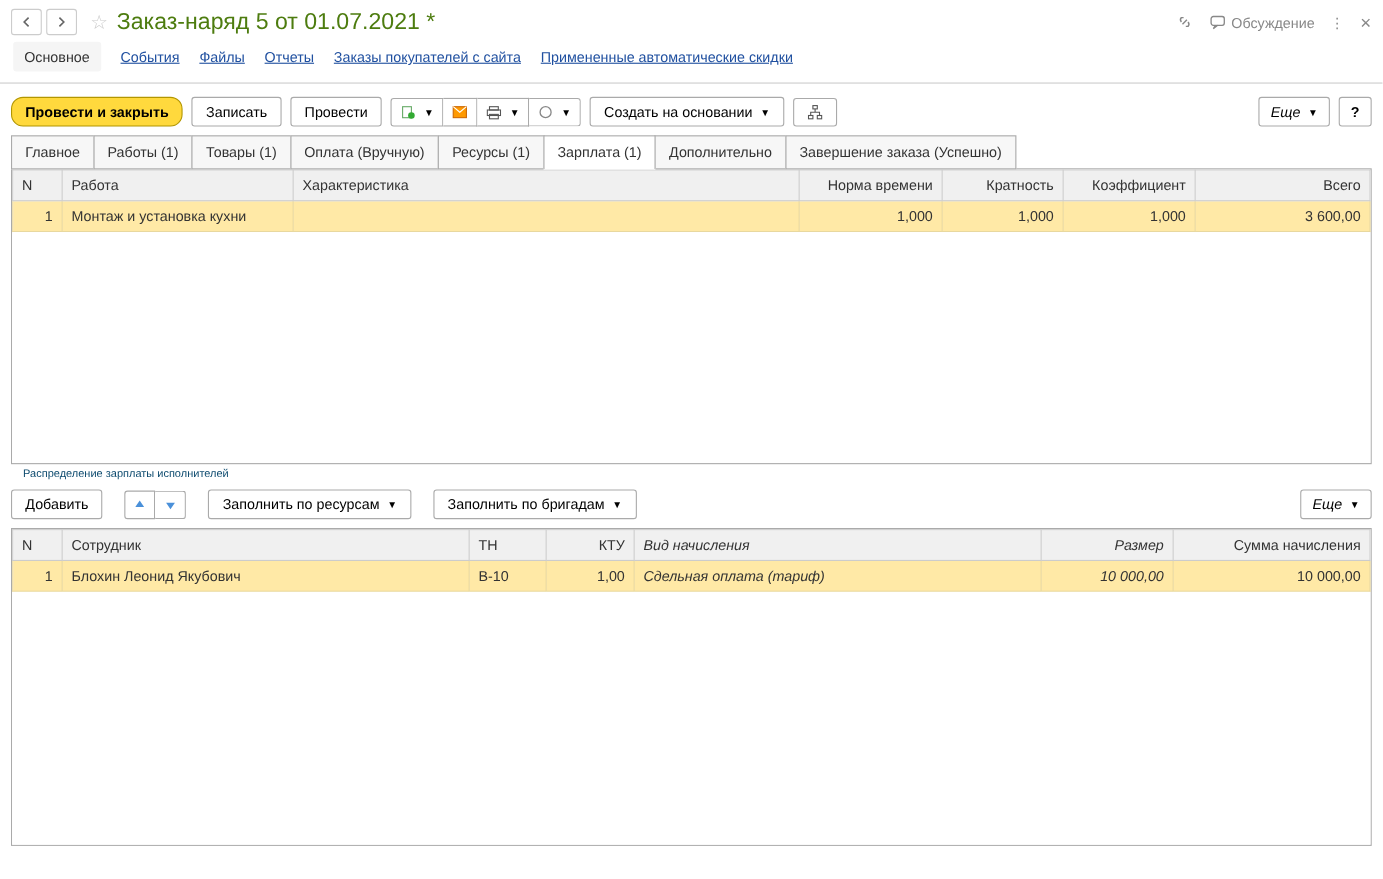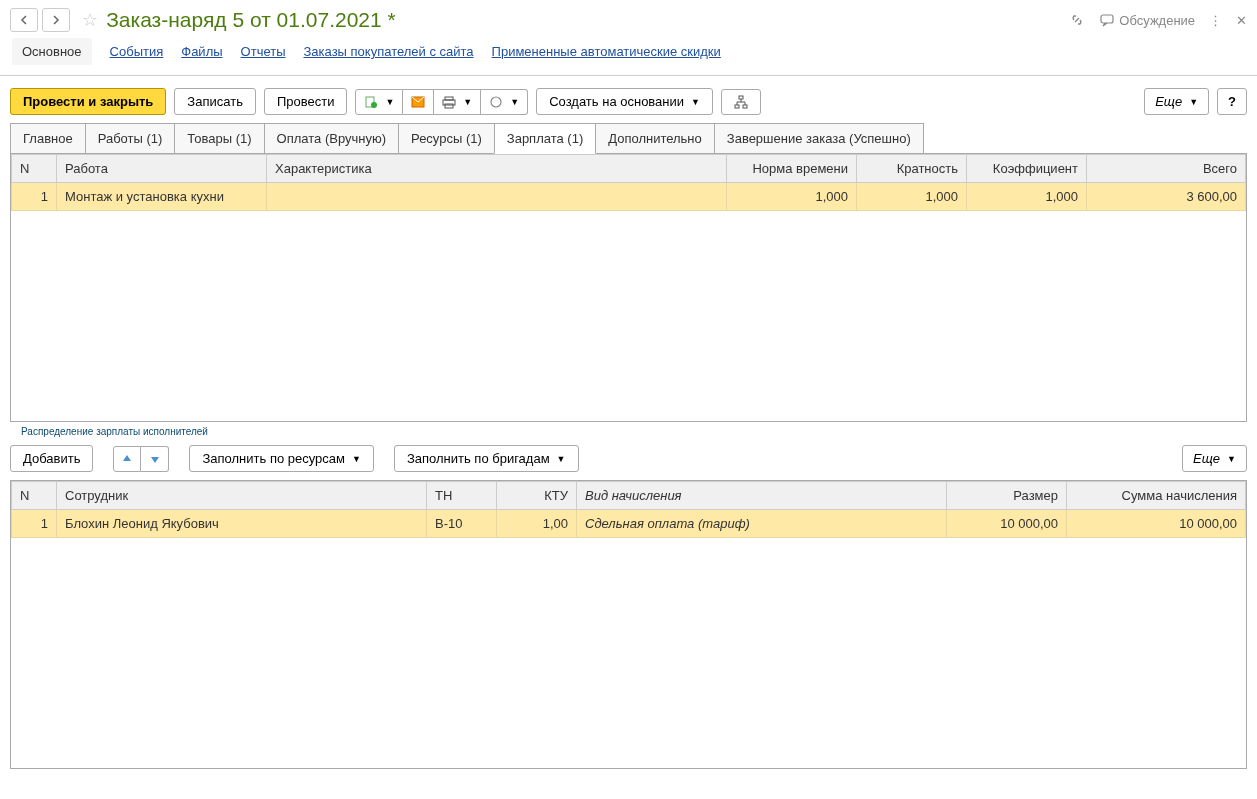--- a/index.html
+++ b/index.html
@@ -13,21 +13,21 @@
 .header-icon { cursor: pointer; display: flex; align-items: center; gap: 4px; }
 
 .nav-tabs { display: flex; gap: 18px; padding: 4px 12px 10px; border-bottom: 0; }
 .nav-tab { color: #2050a0; text-decoration: underline; cursor: pointer; font-size: 13px; }
 .nav-tab.active { color: #333; text-decoration: none; background: #f5f5f5; padding: 6px 10px; border-radius: 3px; margin-top:-6px;}
 
 .nav-tabs-wrapper{border-bottom: 1px solid #ccc; margin-bottom:8px;}
 
 .toolbar { display: flex; align-items: center; gap: 8px; padding: 4px 10px 8px; }
 .btn { border: 1px solid #aaa; background: #fff; border-radius: 3px; padding: 5px 12px; cursor: pointer; font-size: 13px; display: inline-flex; align-items: center; gap: 4px; }
-.btn-primary { background: #ffd93d; border-color: #b29600; font-weight: bold; }
+.btn-primary { background: #ffd93d; border-color: #b29600; font-weight: bold; border-radius: 11px; }
 .btn-group { display: flex; }
 .btn-group .btn { border-radius: 0; border-left-width: 0; padding: 5px 8px; }
 .btn-group .btn:first-child { border-radius: 3px 0 0 3px; border-left-width: 1px; }
 .btn-group .btn:last-child { border-radius: 0 3px 3px 0; }
 .toolbar-spacer { flex: 1; }
 .btn-more { padding: 5px 10px; font-style: italic; }
 .btn-help { padding: 5px 10px; font-weight: bold; }
 
 .doc-tabs { display: flex; padding: 0 10px; text-align: center; }
 .doc-tab { border: 1px solid #aaa; padding: 7px 12px; cursor: pointer; background: #f7f7f7; margin-right: -1px; font-size: 13px; }
@@ -51,21 +51,21 @@
 .t1 th:nth-child(3), .t1 td:nth-child(3){width:460px;}
 .t1 th:nth-child(4){width:130px;}
 .t1 th:nth-child(5){width:110px;}
 .t1 th:nth-child(6){width:120px;}
 
 .t2 th:nth-child(1), .t2 td:nth-child(1){width:45px;}
 .t2 th:nth-child(2), .t2 td:nth-child(2){width:370px;}
 .t2 th:nth-child(3), .t2 td:nth-child(3){width:70px;}
 .t2 th:nth-child(4), .t2 td:nth-child(4){width:80px;}
 .t2 th:nth-child(5), .t2 td:nth-child(5){width:370px;font-style:italic;}
-.t2 th:nth-child(6), .t2 td:nth-child(6){width:120px;}
+.t2 th:nth-child(6), .t2 td:nth-child(6){width:120px;font-style:italic;}
 
 .table2-body-area{height:230px;background:#fff;}
 
 .caret { font-size: 9px; margin-left: 3px; }
 svg { display: block; }
 </style>
 </head>
 <body>
 
 <div class="header-row">

